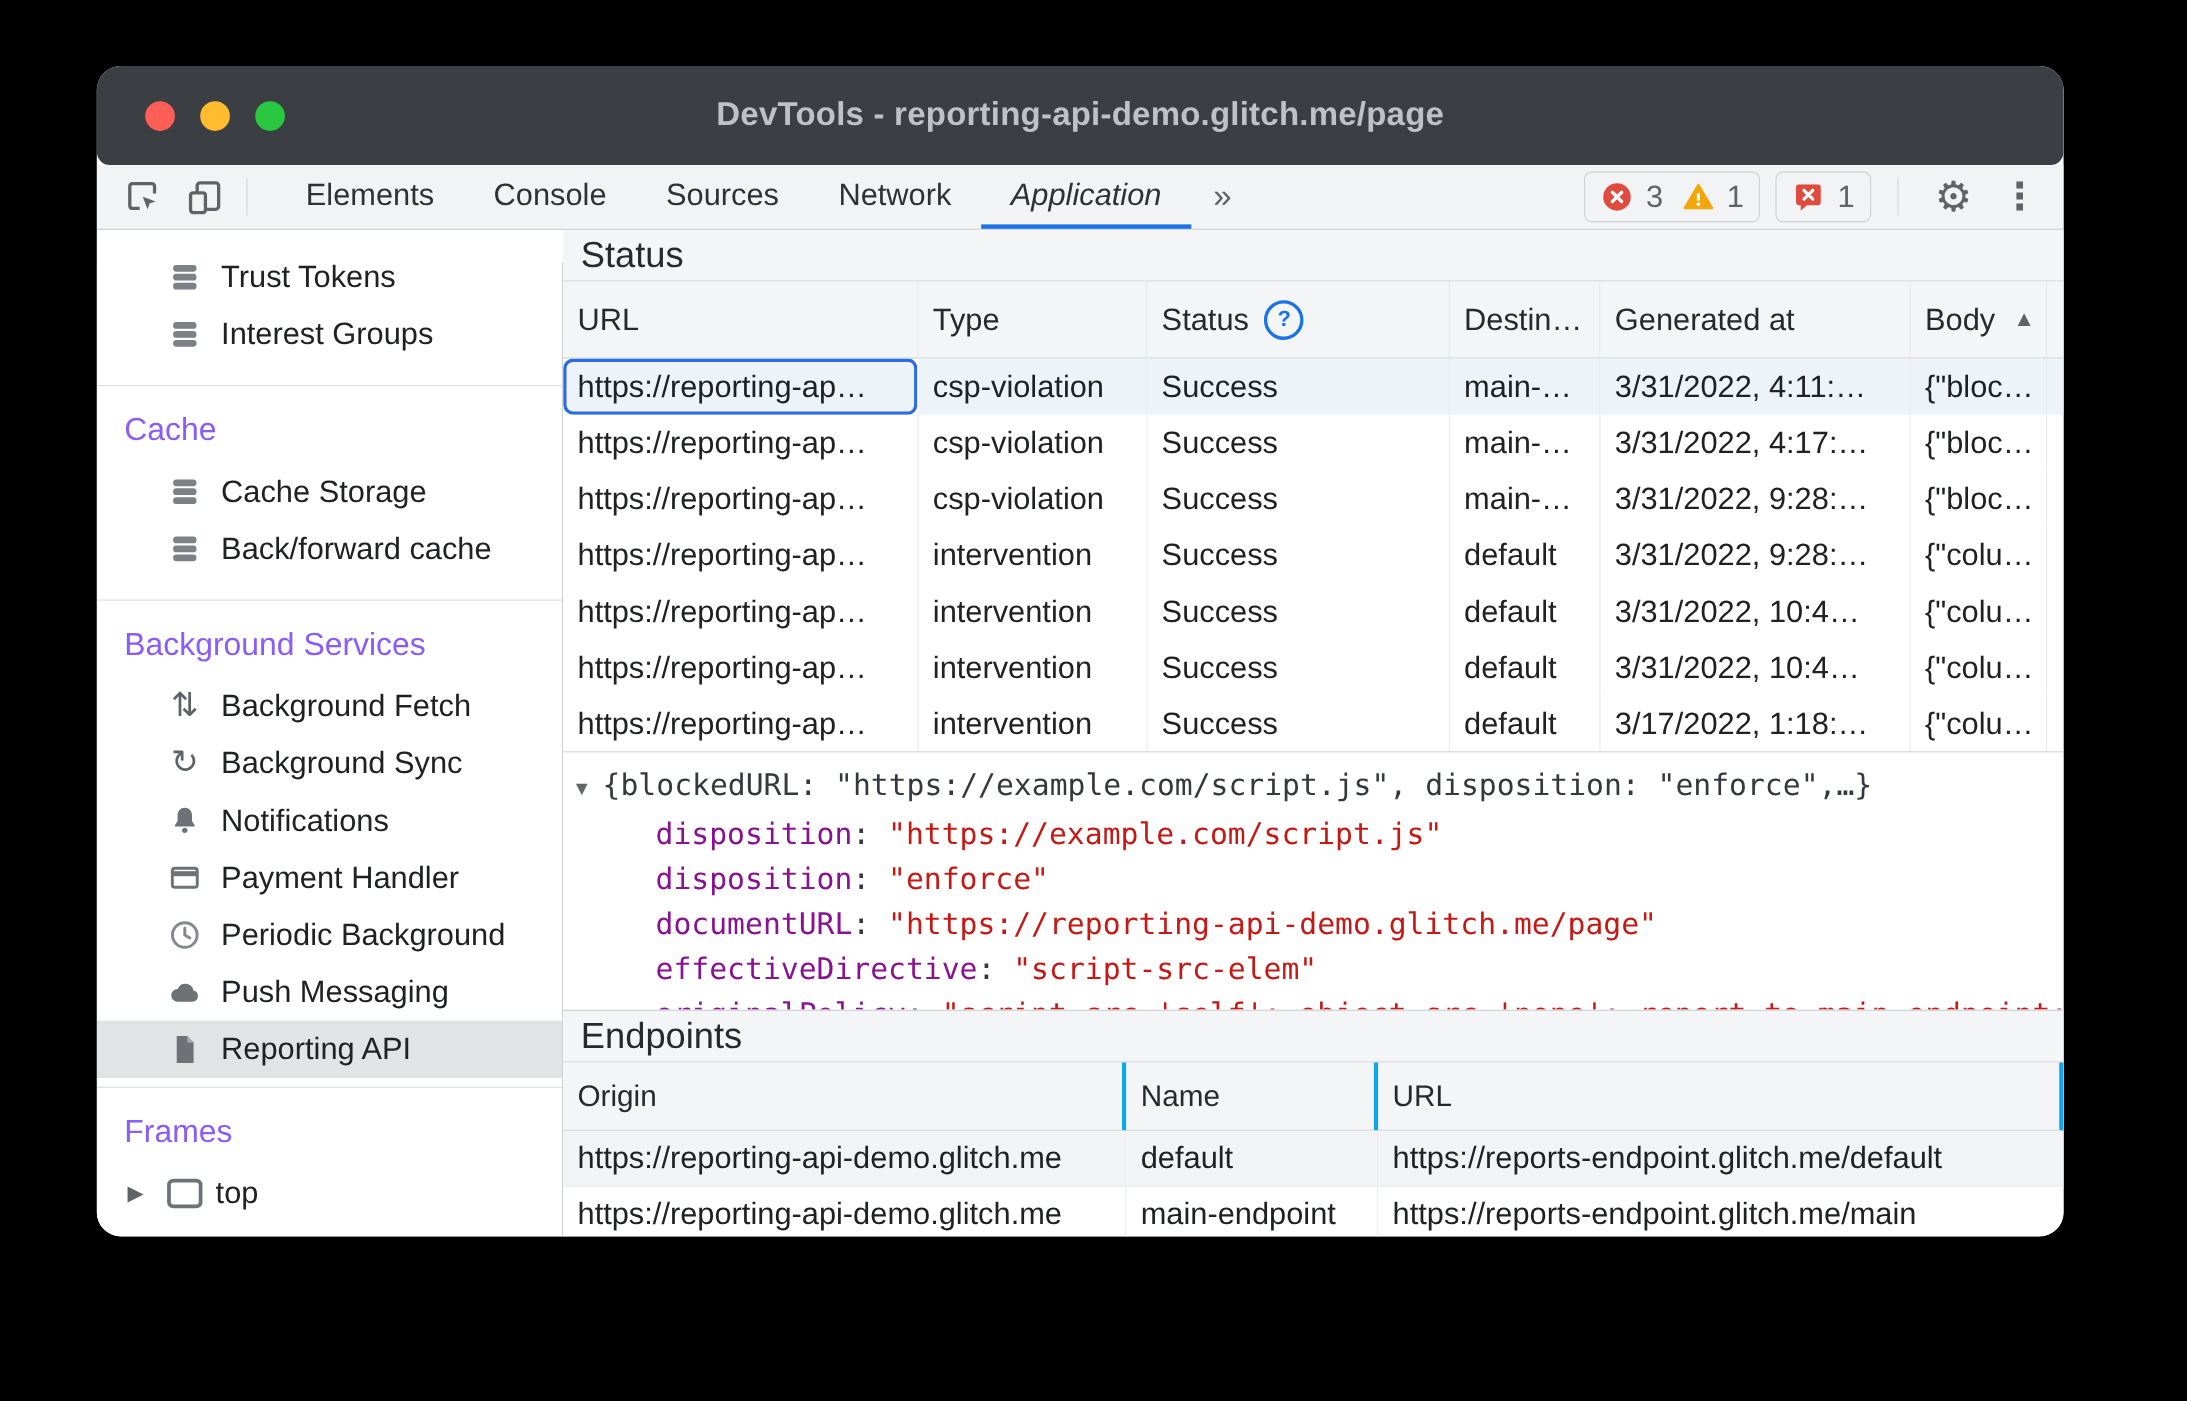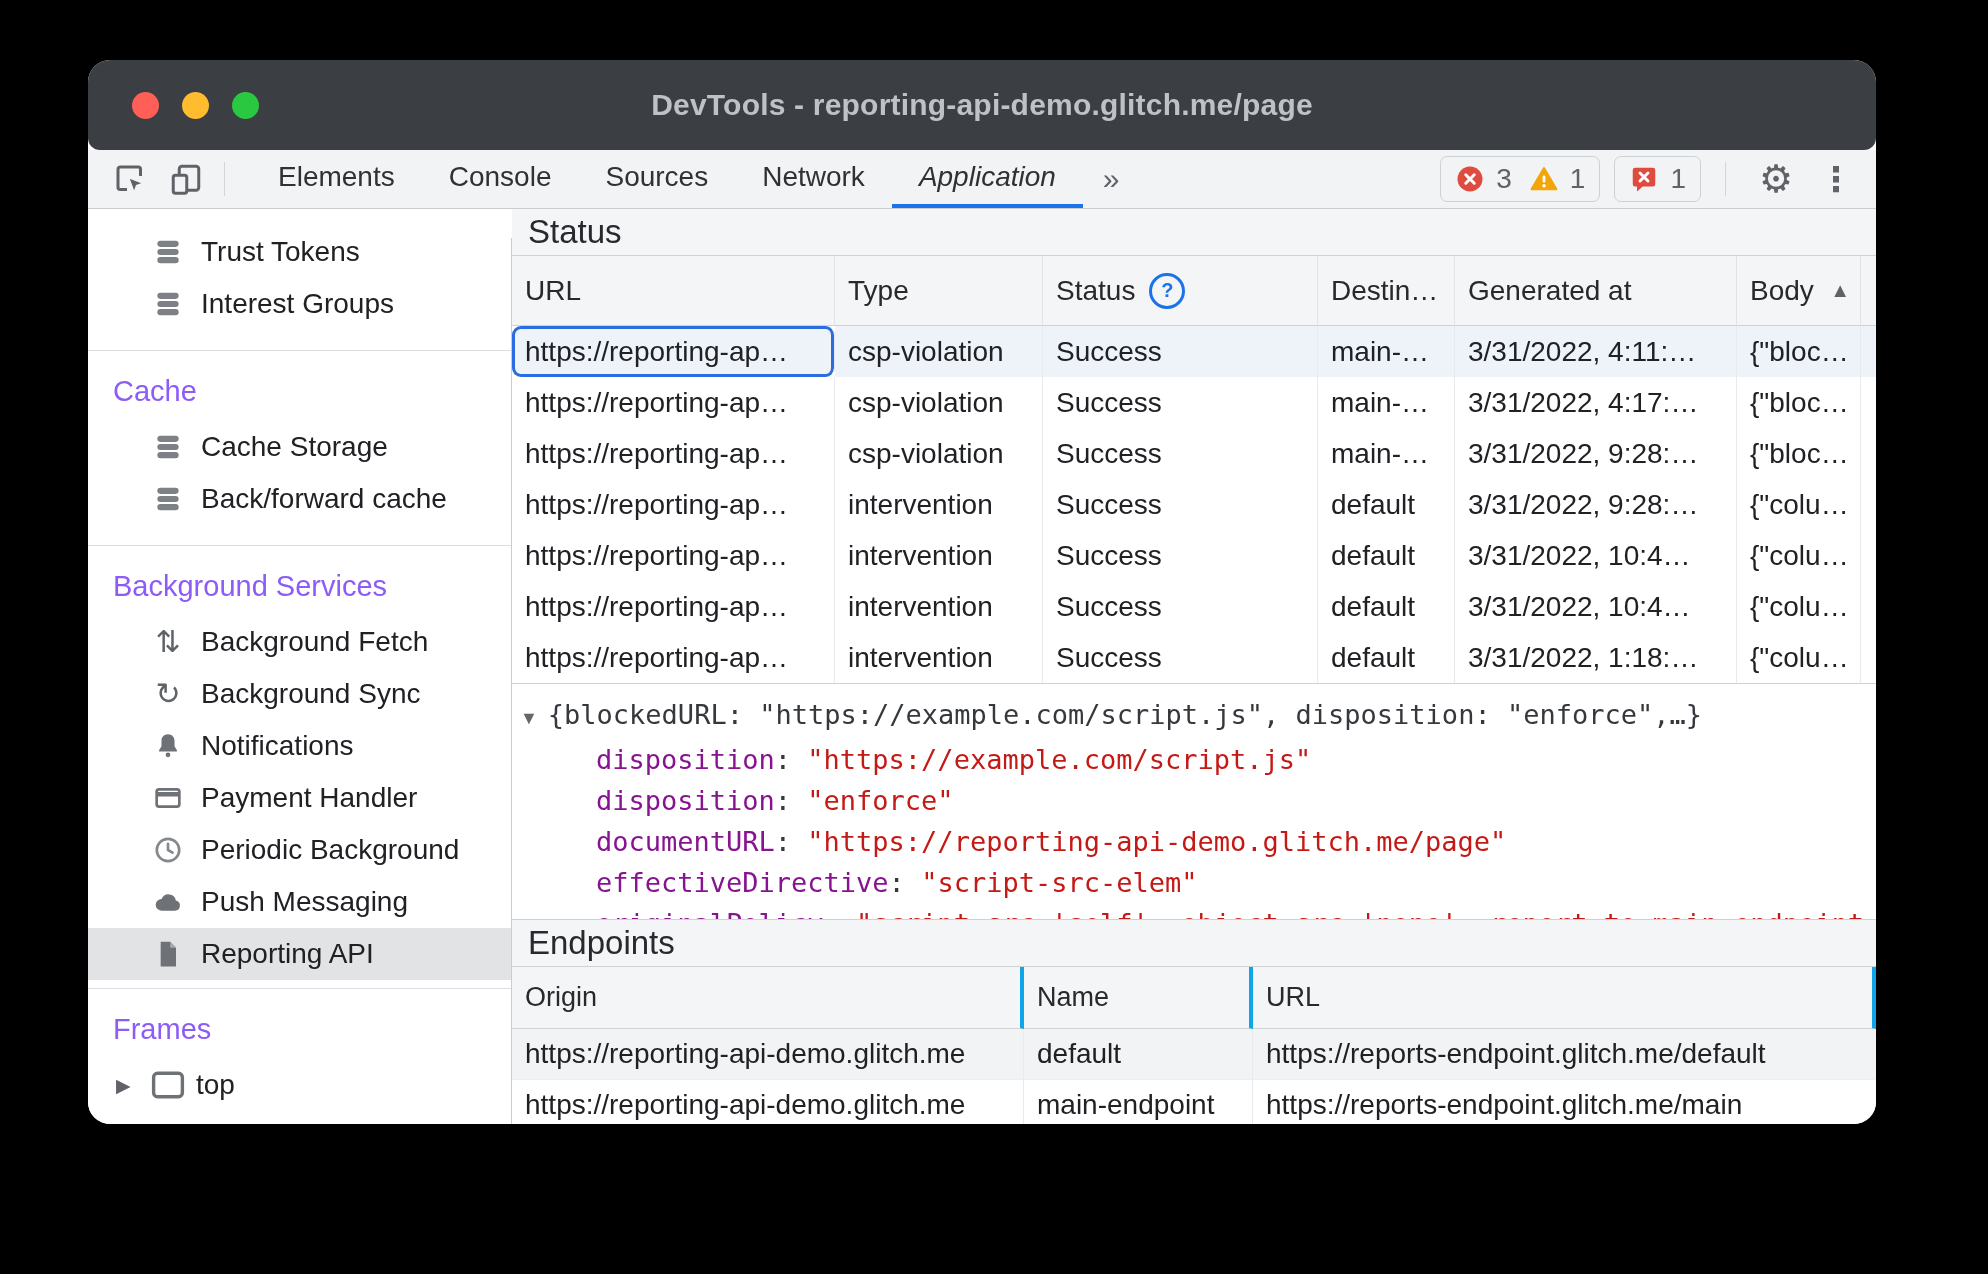--- a/index.html
+++ b/index.html
@@ -335,21 +335,21 @@
           <div class="c">Success</div>
           <div class="c">default</div>
           <div class="c">3/31/2022, 10:4…</div>
           <div class="c">{"colu…</div>
           <div class="c gut"></div>
 
           <div class="c">https://reporting-ap…</div>
           <div class="c">intervention</div>
           <div class="c">Success</div>
           <div class="c">default</div>
-          <div class="c">3/31/2022, 1:18:…</div>
+          <div class="c">3/17/2022, 1:18:…</div>
           <div class="c">{"colu…</div>
           <div class="c gut"></div>
         </div>
 
         <div class="jsonview">
           <div class="jsum">
             <span class="tri2">▼</span>
             <span>{blockedURL: "https://example.com/script.js", disposition: "enforce",…}</span>
           </div>
           <div class="jprop"><span class="jkey">disposition</span>: <span class="jval">"https://example.com/script.js"</span></div>

